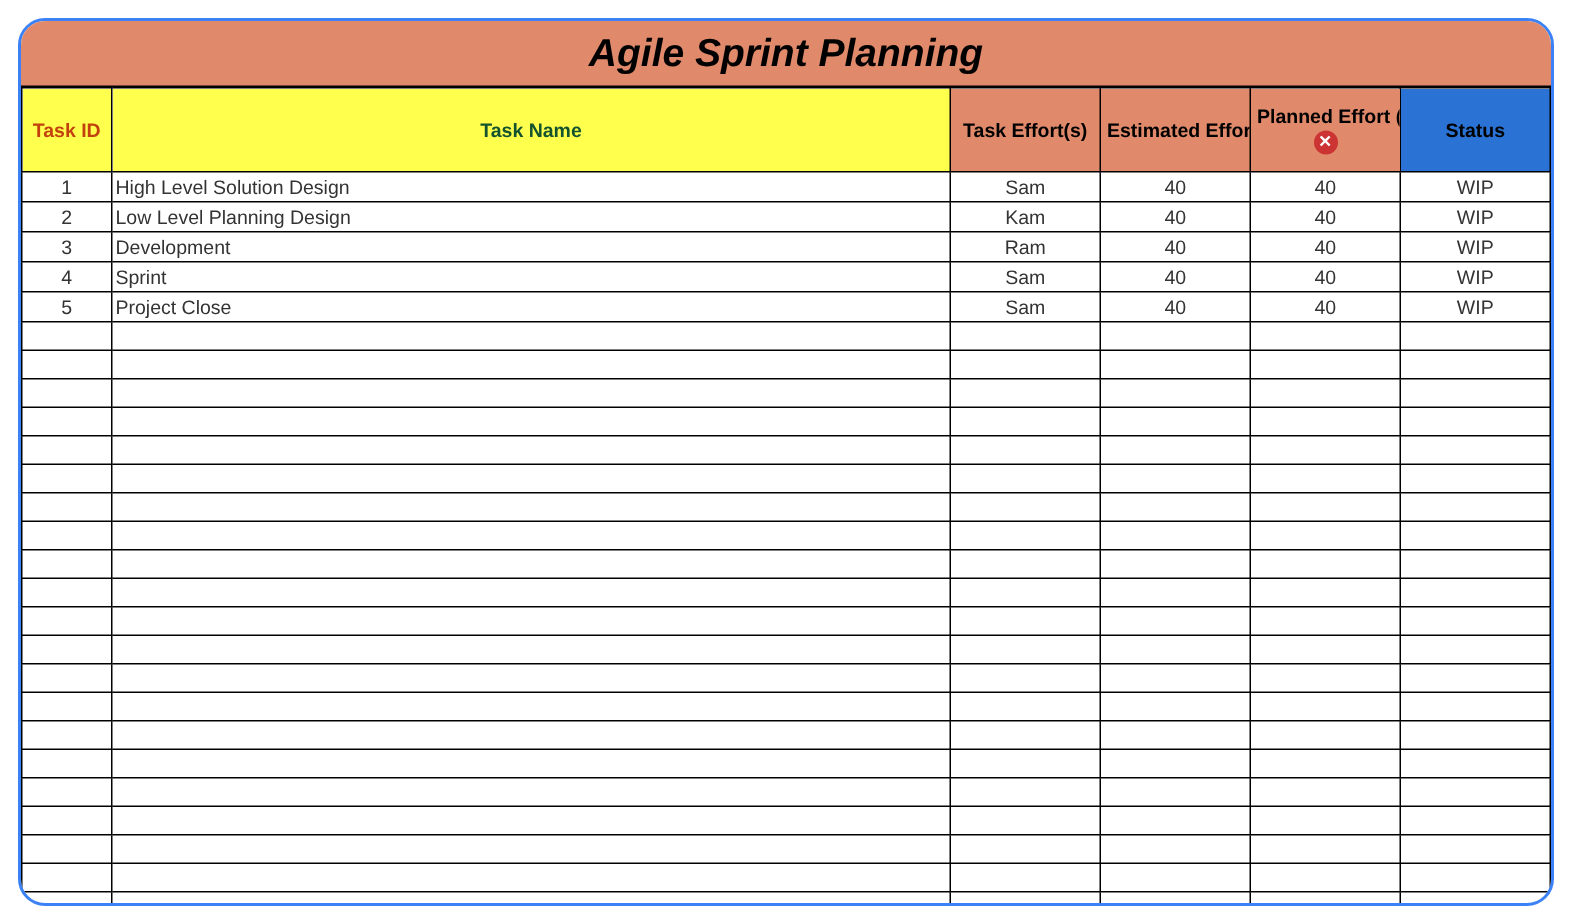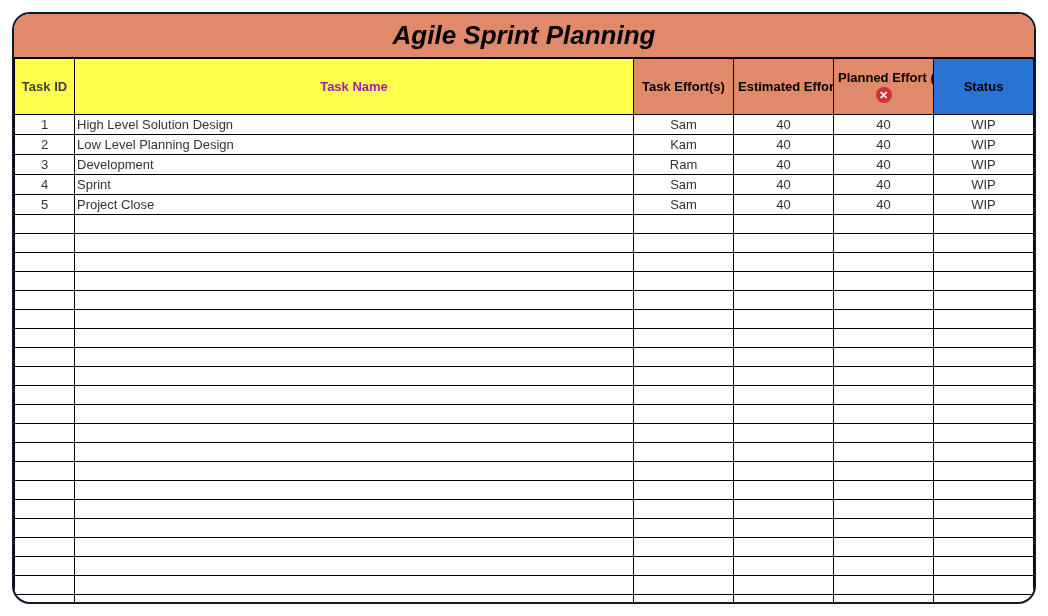--- a/index.html
+++ b/index.html
@@ -7,21 +7,21 @@
     margin: 0;
     padding: 12px;
     background: #fff;
     font-family: Arial, sans-serif;
     font-size: 13px;
     color: #333;
   }
   .sheet {
     width: 1024px;
     height: 592px;
-    border: 2px solid #0f172a;
+    border: 2px solid #3b82f6;
     border-radius: 18px;
     overflow: hidden;
     position: relative;
     background: #fff;
   }
   .title-row {
     background: #e08a6b;
     height: 44px;
     display: flex;
     align-items: center;
@@ -47,26 +47,26 @@
   }
   thead th {
     height: 56px;
     font-weight: bold;
     font-size: 13px;
     text-align: center;
     vertical-align: middle;
   }
   th.task-id {
     background: #ffff4d;
-    color: #404040;
+    color: #c2410c;
     width: 60px;
   }
   th.task-name {
     background: #ffff4d;
-    color: #a21caf;
+    color: #14532d;
     margin-left: 42px;
   }
   th.owner, th.est, th.plan {
     background: #e08a6b;
     color: #000;
     width: 100px;
   }
   th.plan { position: relative; }
   .error-icon {
     display: inline-block;

